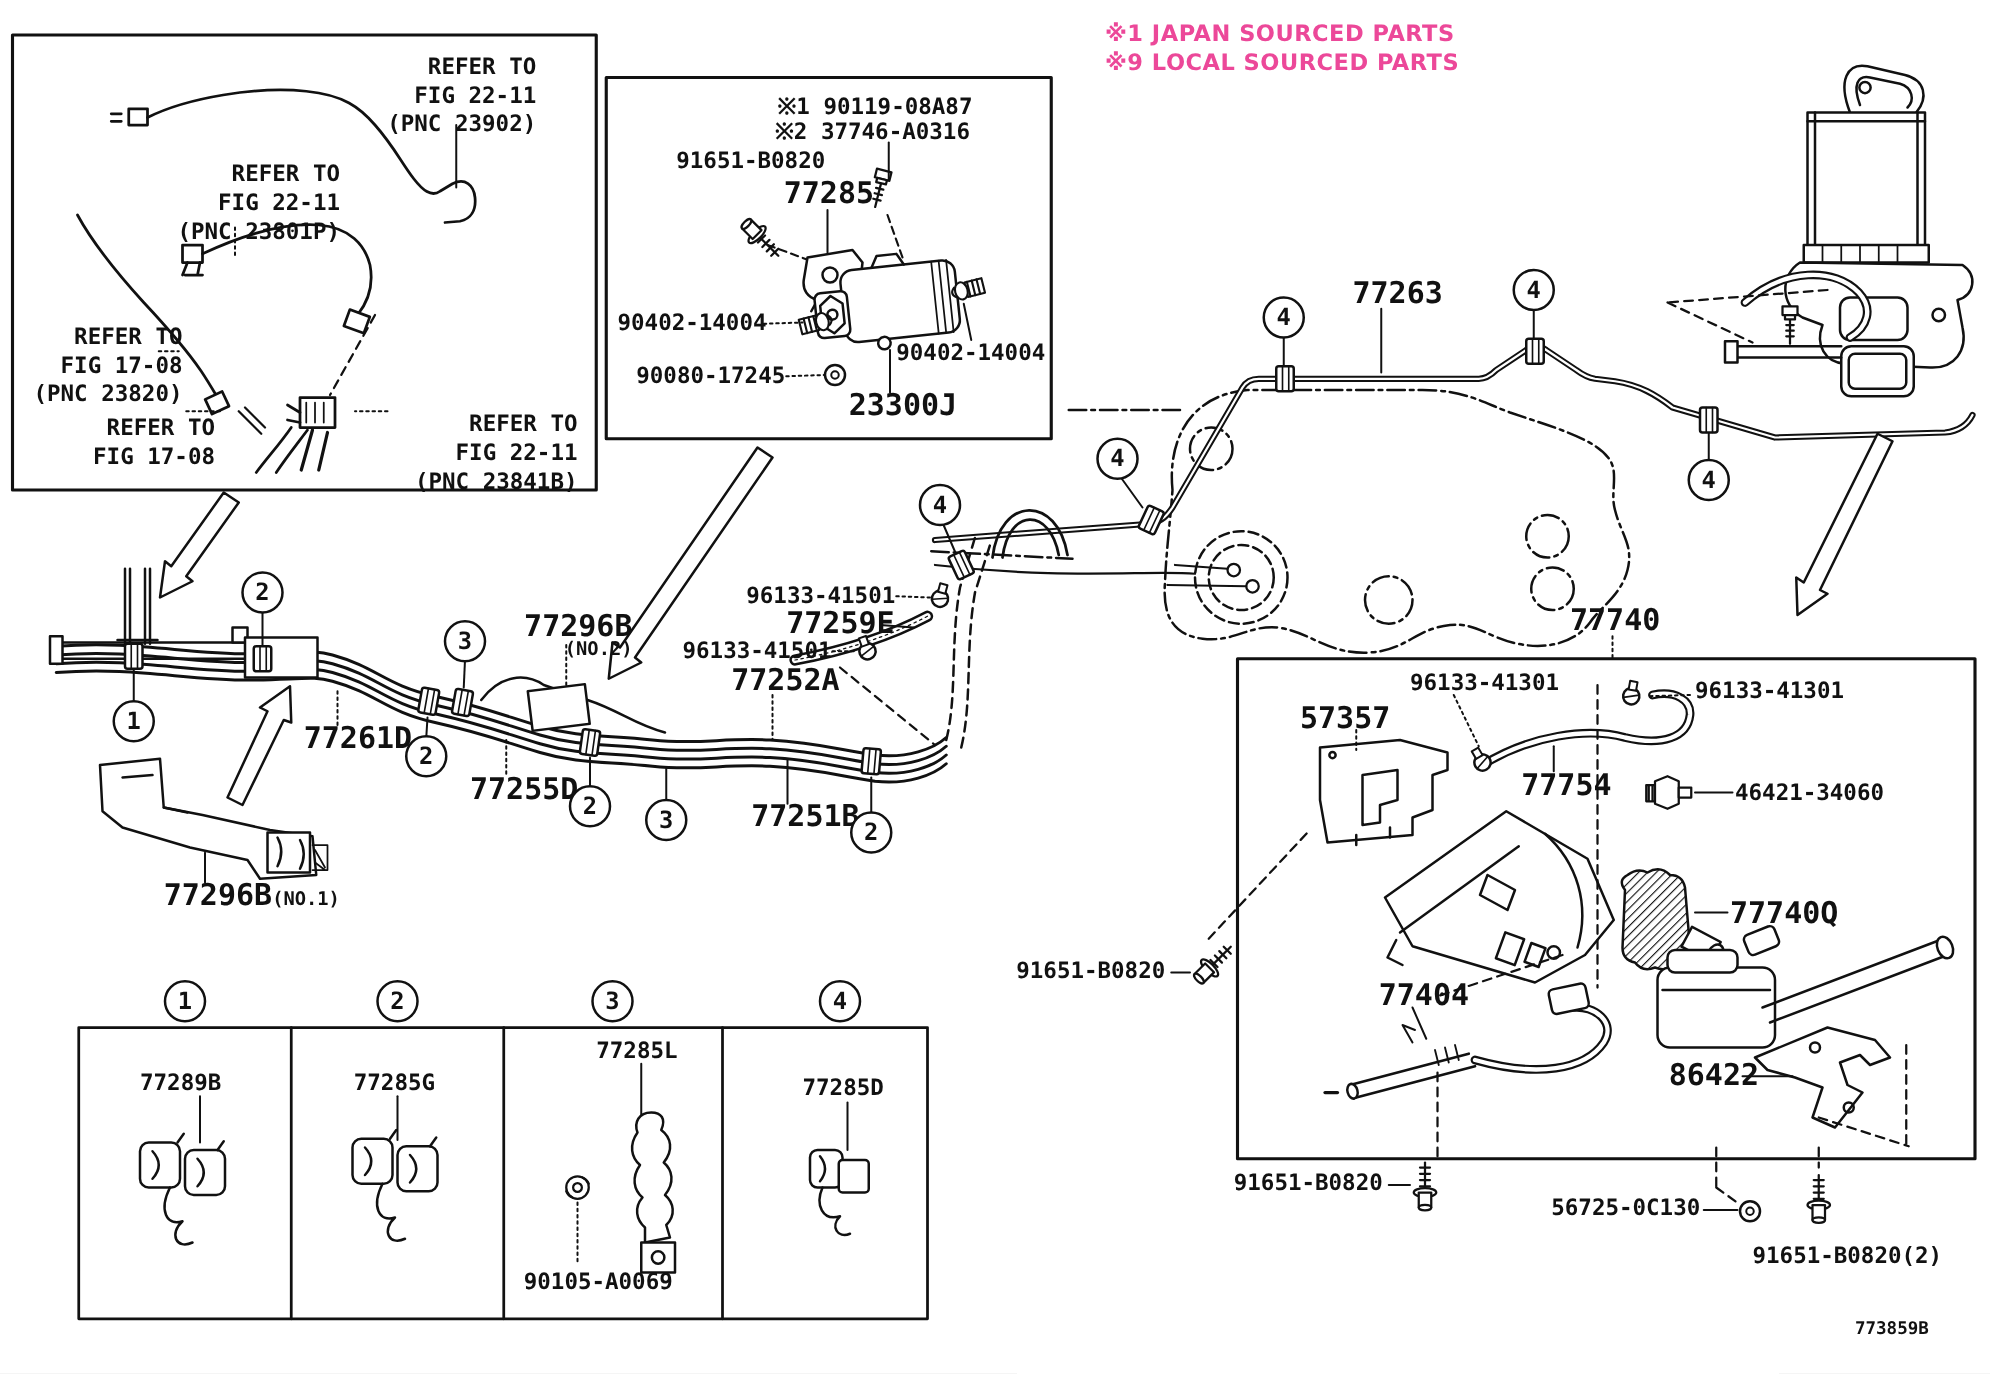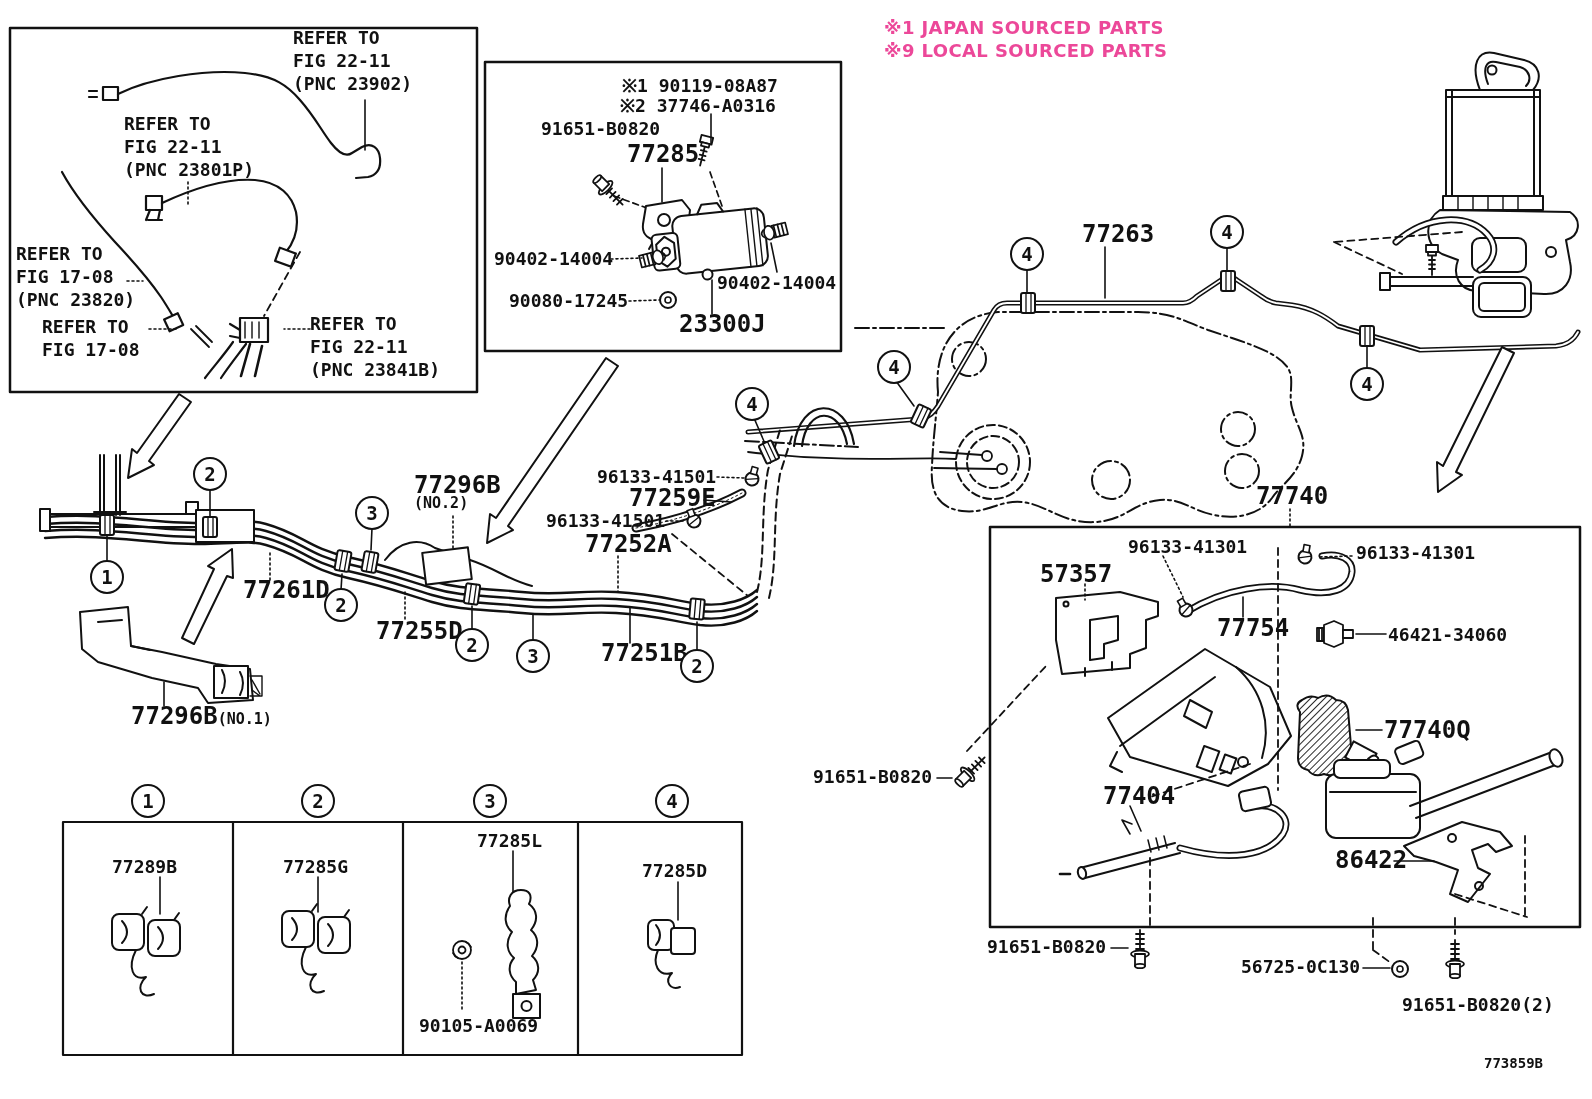--- a/index.html
+++ b/index.html
@@ -5,21 +5,21 @@
   html,body{margin:0;padding:0;background:#e8e8e8;}
   .stage{position:relative;width:1592px;height:1099px;background:#fff;overflow:hidden;
          font-family:"DejaVu Sans Mono",monospace;color:#111;}
   .stage svg{position:absolute;left:0;top:0;}
   .lb{position:absolute;font:700 18px "DejaVu Sans Mono",monospace;color:#111;
       white-space:nowrap;letter-spacing:0;line-height:19px;}
   .lg{font-size:24px;}
   .sub{font-size:15px;font-weight:700;}
   .note{position:absolute;font:600 18px "DejaVu Sans",sans-serif;letter-spacing:.4px;
         color:#ec4899;white-space:nowrap;}
-  .blk{text-align:left;line-height:23px;}
+  .blk{text-align:right;line-height:23px;margin-top:16px;}
   .co{position:absolute;width:30px;height:30px;border:2px solid #111;border-radius:50%;
       background:#fff;display:flex;align-items:center;justify-content:center;
       font:700 19px "DejaVu Sans Mono",monospace;transform:translate(-50%,-50%);z-index:4;}
   .lb,.note{z-index:3;}
 </style>
 </head>
 <body>
 
 <div class="stage">
 

